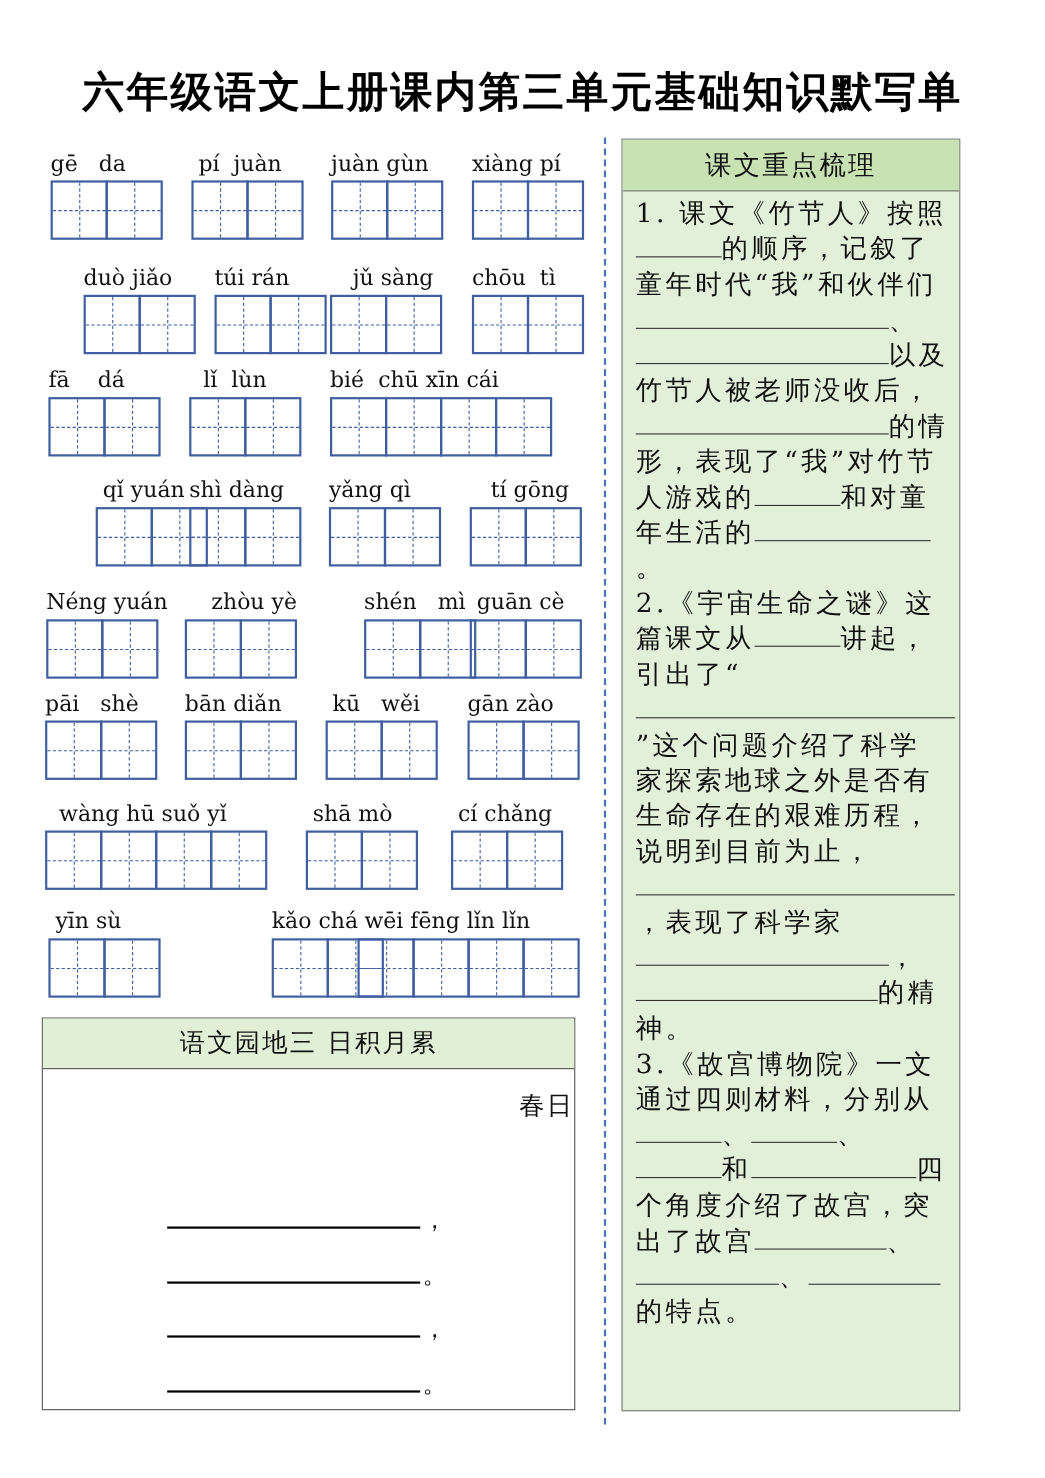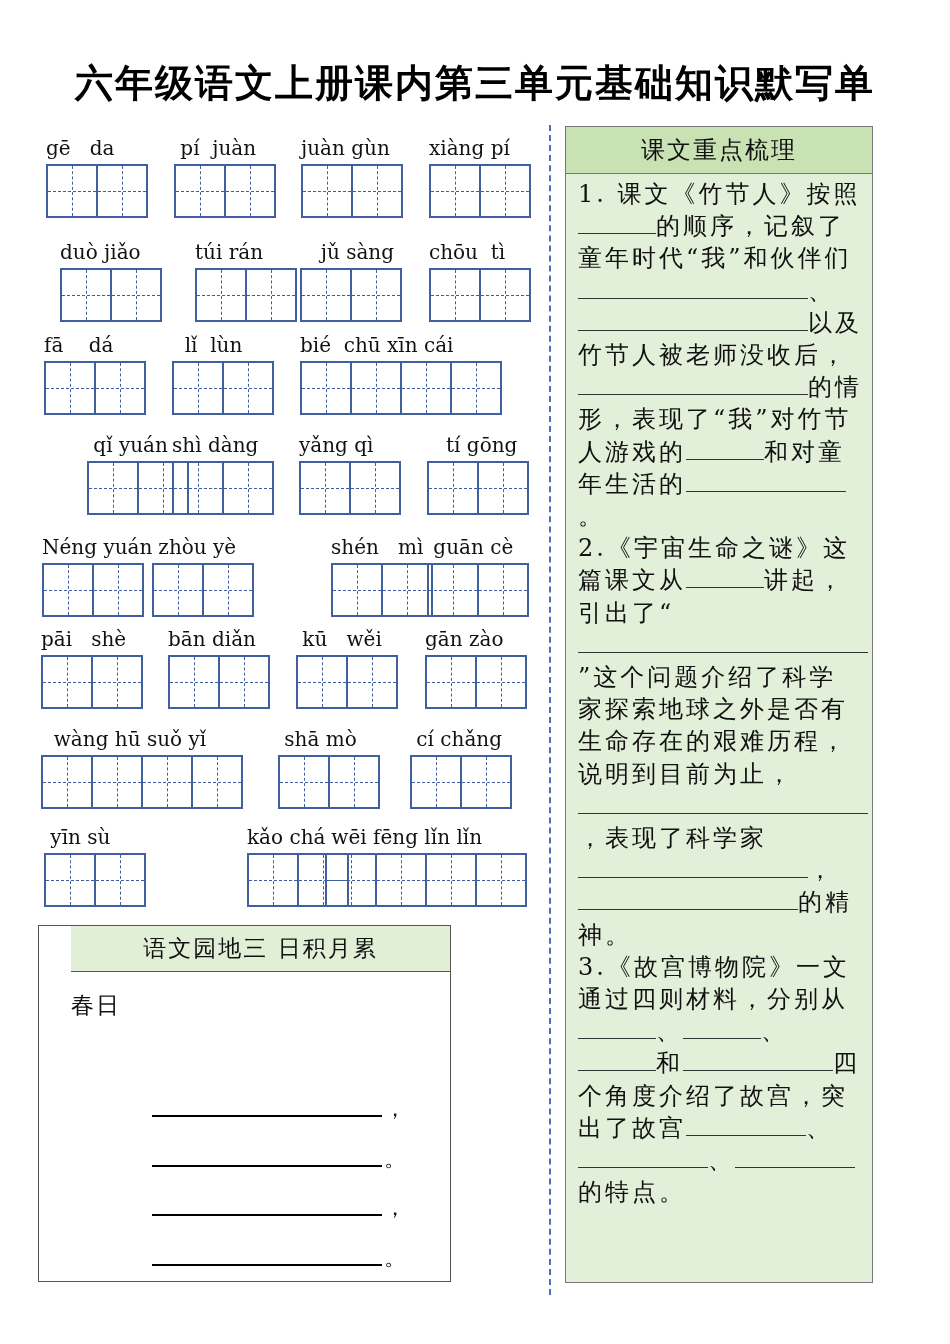--- a/index.html
+++ b/index.html
@@ -14,25 +14,25 @@
   .py { font-family:"DejaVu Serif","Liberation Serif",serif; font-size:20px;
         white-space:pre; height:24px; line-height:24px; color:#111; }
   .boxes { display:flex; margin-top:4px; }
   .cell { width:52px; height:54px; border:2px solid #3f5fa0; box-sizing:border-box;
           position:relative; margin-left:-2px; }
   .cell:first-child { margin-left:0; }
   .cell::before { content:""; position:absolute; left:50%; top:0; bottom:0;
                   border-left:1.5px dashed #3f5fa0; }
   .cell::after { content:""; position:absolute; top:50%; left:0; right:0;
                  border-top:1.5px dashed #3f5fa0; }
-  .garden { position:absolute; left:38px; top:925px; width:413px; height:357px;
-            border:1.5px solid #555; box-sizing:border-box;padding-left:32px; }
+  .garden { position:absolute; left:38px; top:925px; width:485px; height:357px;
+            border:1.5px solid #555; box-sizing:border-box; }
   .garden-head { height:45px; background:#e0efd6; border-bottom:1.5px solid #555;
                  text-align:center; line-height:45px; font-size:23px; letter-spacing:2px; }
-  .poem-title { text-align:left; font-size:23px; margin-top:18px; letter-spacing:2px; }
+  .poem-title { text-align:right; font-size:23px; margin-top:18px; letter-spacing:2px; }
   .poem-author { text-align:center; font-size:22px; margin-top:22px; font-weight:bold; }
   .poem-line { position:absolute; left:113px; width:230px; border-bottom:2px solid #000; height:0; }
   .poem-punct { position:absolute; left:345px; font-size:22px; }
   .notes { position:absolute; left:565px; top:126px; width:308px; height:1157px;
            border:1.5px solid #777; background:#e2f0d9; box-sizing:border-box; }
   .notes-head { height:46px; background:#c9e2b3; border-bottom:1.5px solid #777;
                 text-align:center; line-height:46px; font-size:24px; letter-spacing:2px; }
   .notes-body { padding:4px 10px 0 12px; font-size:24px; line-height:32.2px; letter-spacing:3px; }
   .blank { display:inline-block; border-bottom:1.5px solid #333; height:22px; vertical-align:baseline; }
 </style>
@@ -64,21 +64,21 @@
         <div class="cell"></div>
       </div>
     </div>
     <div class="group" style="left: 429px; top: 136px;">
       <div class="py">xiàng pí</div>
       <div class="boxes">
         <div class="cell"></div>
         <div class="cell"></div>
       </div>
     </div>
-    <div class="group" style="left: 40px; top: 240px; padding-left: 20px;">
+    <div class="group" style="left: 56px; top: 240px; padding-left: 20px;">
       <div class="py">duò jiǎo</div>
       <div class="boxes">
         <div class="cell"></div>
         <div class="cell"></div>
       </div>
     </div>
     <div class="group" style="left: 172px; top: 240px; margin-left: 23px;">
       <div class="py">túi rán</div>
       <div class="boxes">
         <div class="cell"></div>
@@ -150,21 +150,21 @@
         <div class="cell"></div>
       </div>
     </div>
     <div class="group" style="left: 42px; top: 535px;">
       <div class="py">Néng yuán</div>
       <div class="boxes">
         <div class="cell"></div>
         <div class="cell"></div>
       </div>
     </div>
-    <div class="group" style="left: 152px; top: 535px;">
+    <div class="group" style="left: 168px; top: 535px; text-align: right;">
       <div class="py"> zhòu yè</div>
       <div class="boxes">
         <div class="cell"></div>
         <div class="cell"></div>
       </div>
     </div>
     <div class="group" style="left: 299px; top: 535px; margin-left: 32px;">
       <div class="py">shén   mì</div>
       <div class="boxes">
         <div class="cell"></div>

